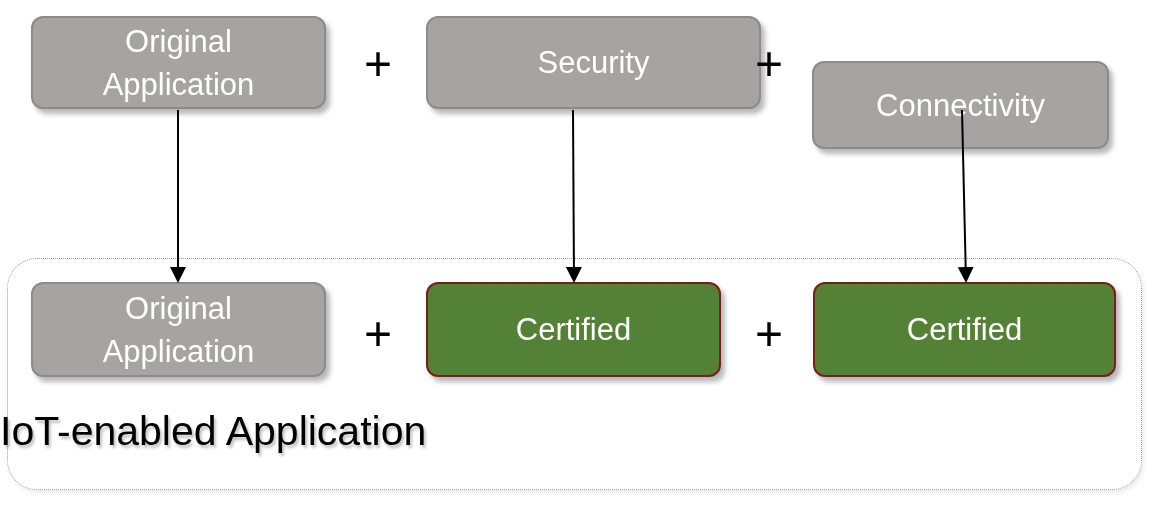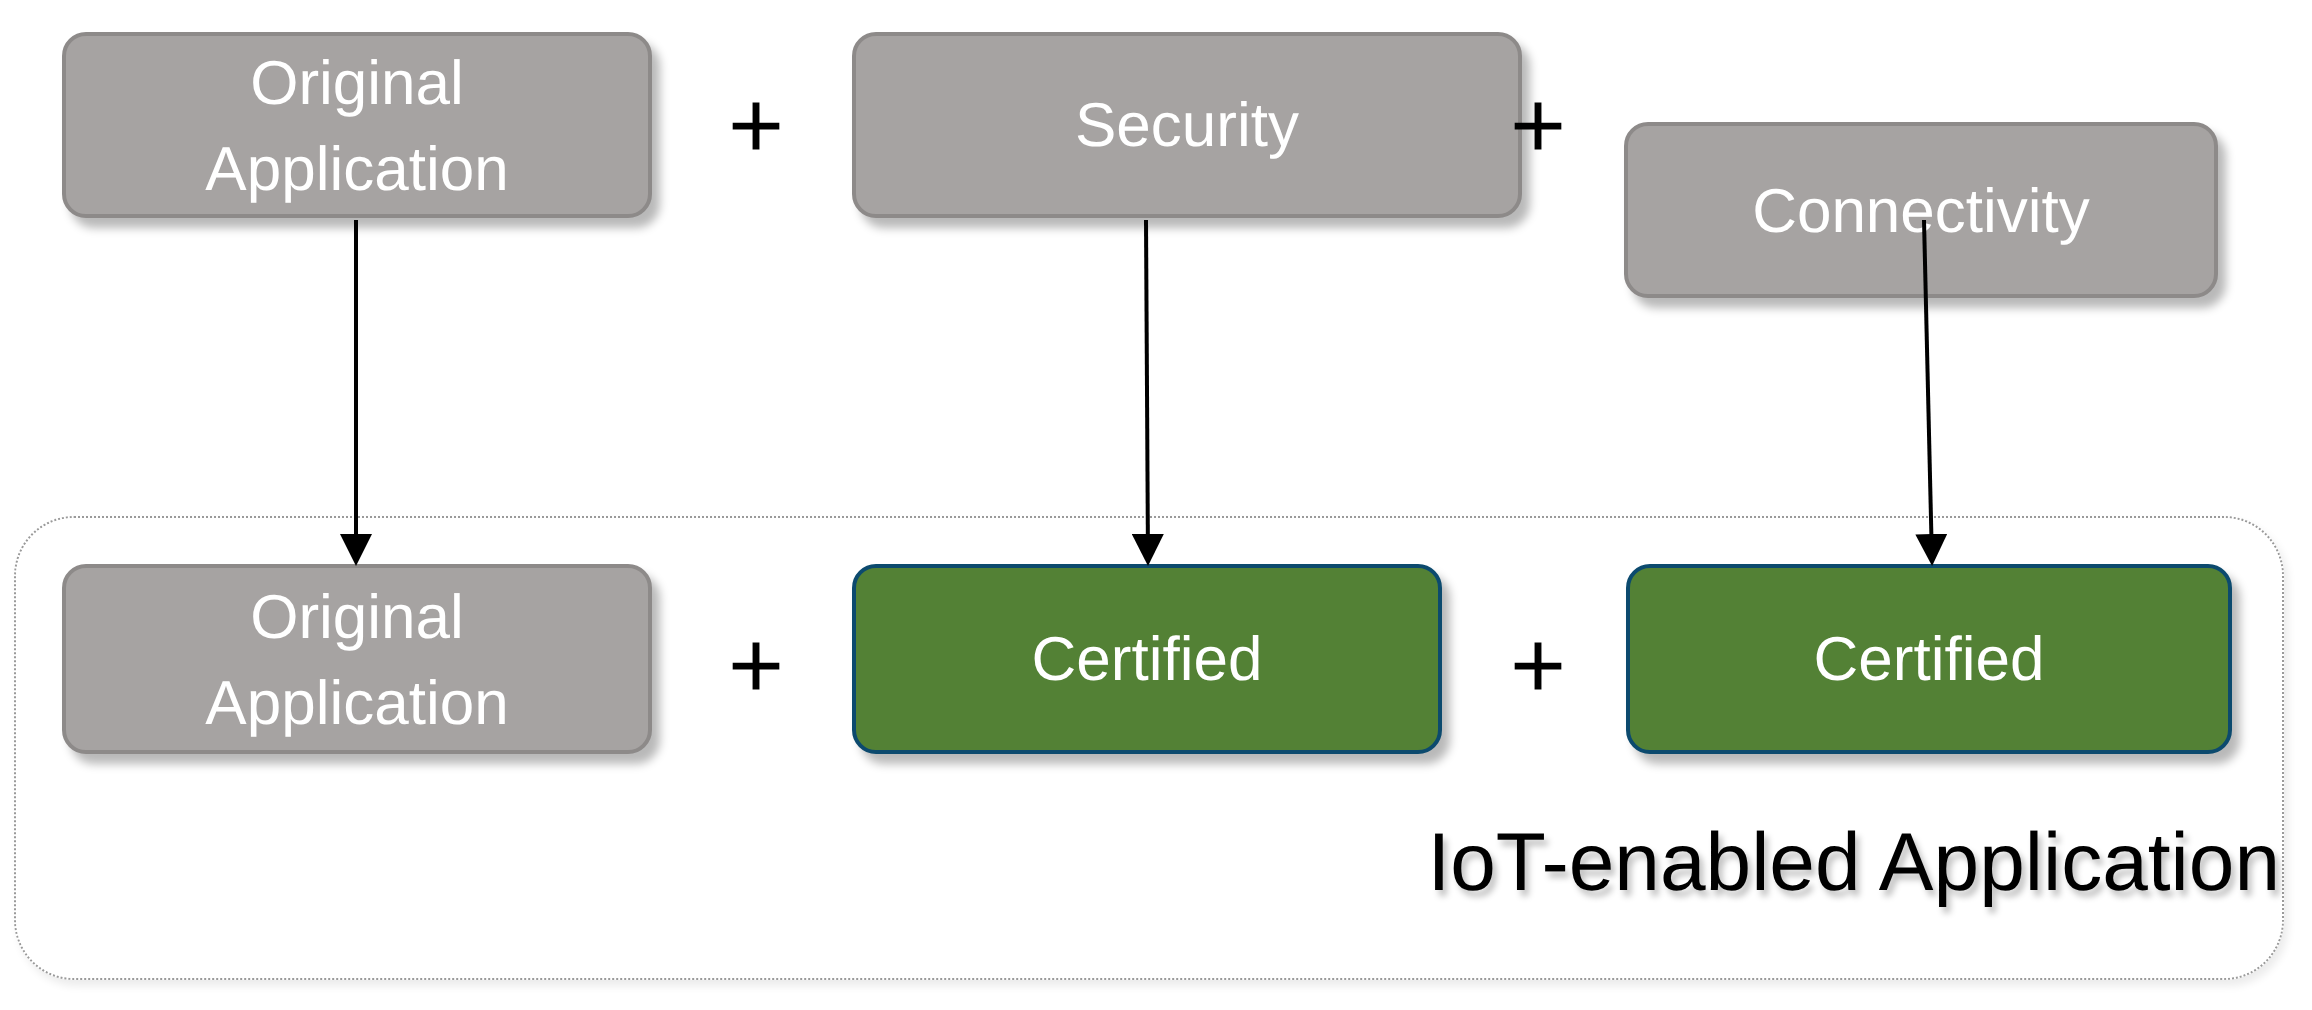--- a/index.html
+++ b/index.html
@@ -2,25 +2,25 @@
 <html><head>
 <meta charset="utf-8">
 <style>
   html, body { margin:0; padding:0; background:#ffffff; }
   body { width:1156px; height:505px; position:relative; overflow:hidden;
          font-family:"Liberation Sans", "DejaVu Sans", sans-serif; }
   .box { position:absolute; border-radius:12px; display:flex; align-items:center; justify-content:center;
          text-align:center; color:#ffffff; font-size:31px; line-height:43px;
          box-shadow:4px 5px 5px rgba(0,0,0,0.28); box-sizing:border-box; }
   .gray { background:#a6a3a2; border:2px solid #8d8a89; }
-  .green { background:#538135; border:2px solid #0c4a6e; }
+  .green { background:#538135; border:2px solid #7f1d1d; }
   .plus { position:absolute; font-size:48px; color:#000; font-weight:normal; width:40px; text-align:center; line-height:48px; }
   .container { position:absolute; left:7px; top:258px; width:1135px; height:232px; border:1px dotted #9a9a9a;
                border-radius:30px; box-shadow:2px 3px 4px rgba(0,0,0,0.08); box-sizing:border-box; }
-  .container-label { position:absolute; left:0; width:1140px; top:408px; text-align:right; font-size:41px; color:#000;
+  .container-label { position:absolute; left:0; width:1140px; top:408px; text-align:left; font-size:41px; color:#000;
                      text-shadow:2px 3px 3px rgba(0,0,0,0.25); }
   svg.arrows { position:absolute; left:0; top:0; }
 </style>
 </head>
 <body>
 
 <div class="container"></div>
 
 <div class="box gray" style="left:31px;top:16px;width:295px;height:93px;">
   <div>

